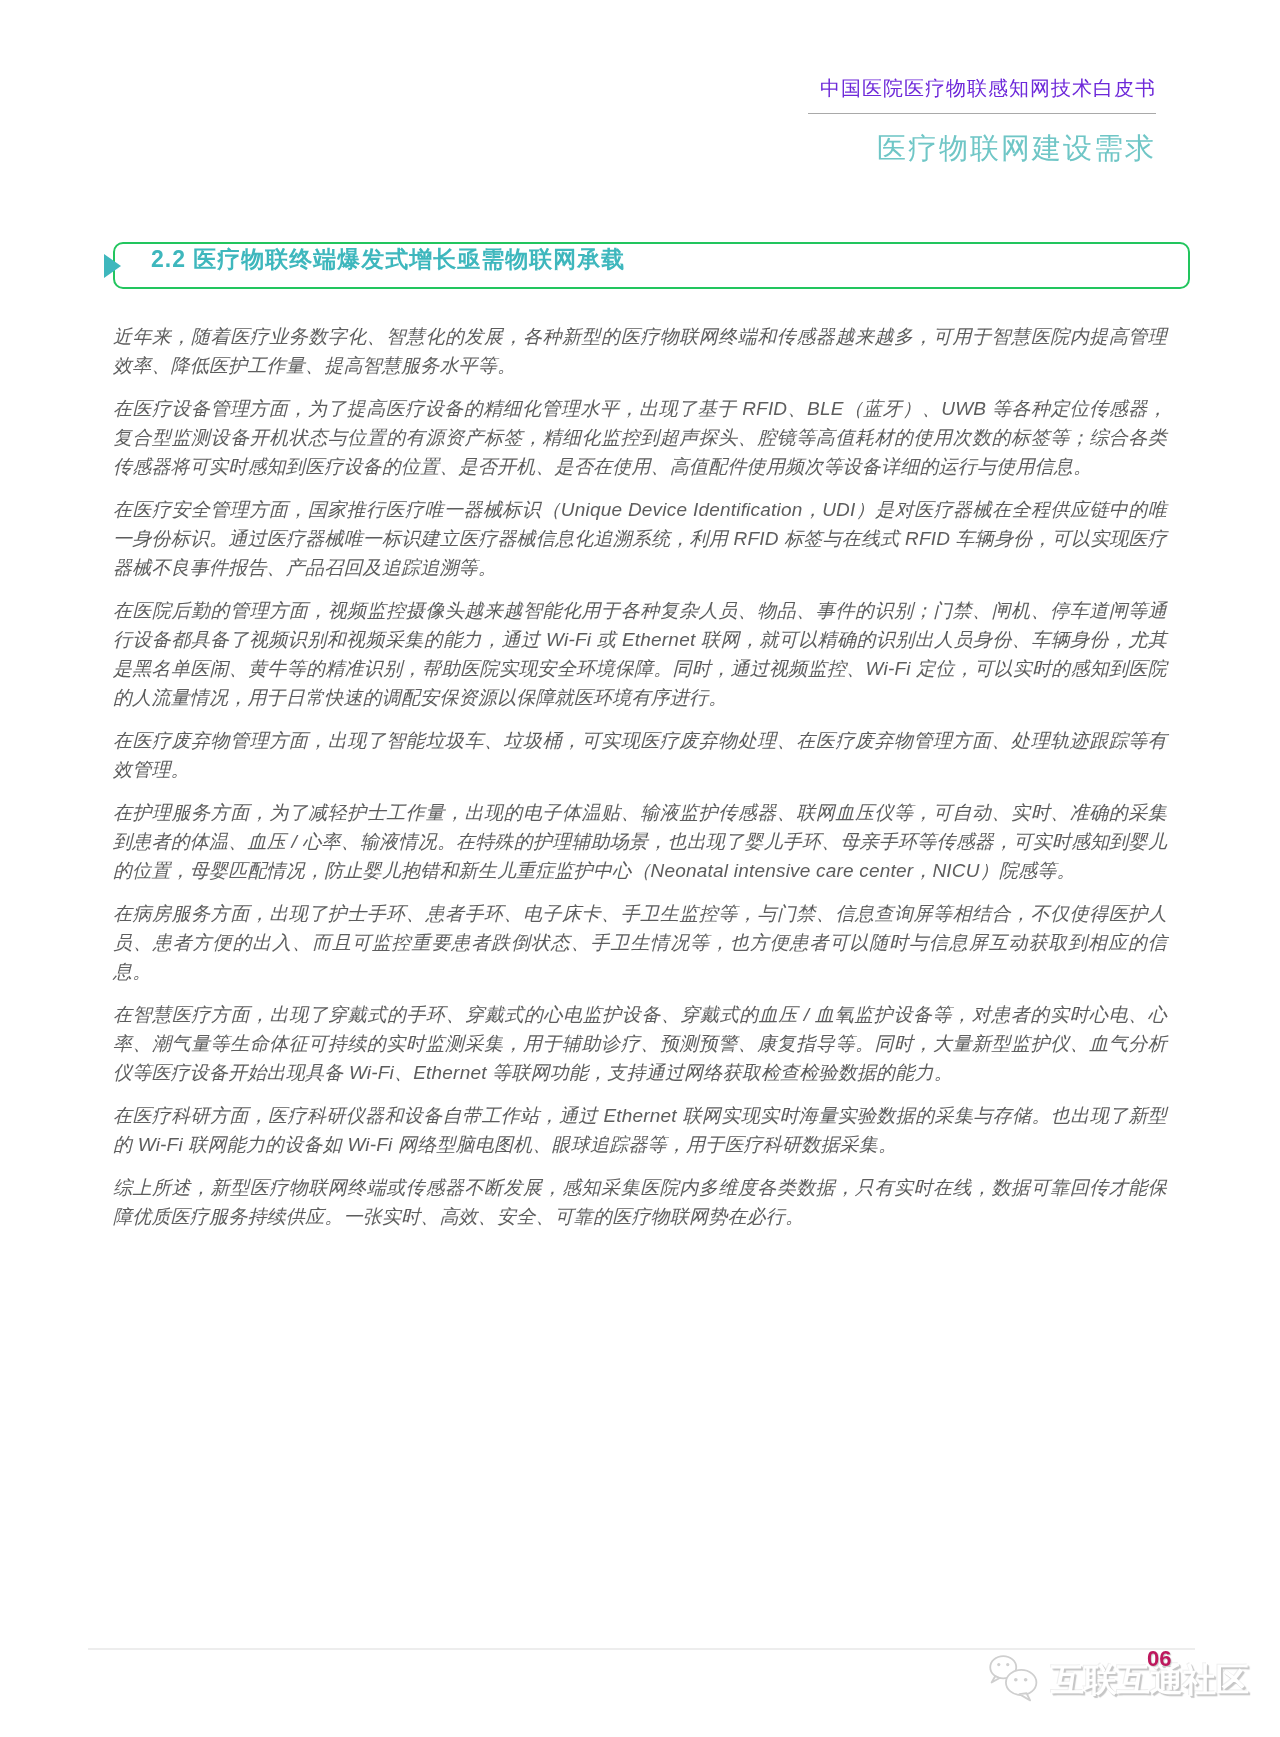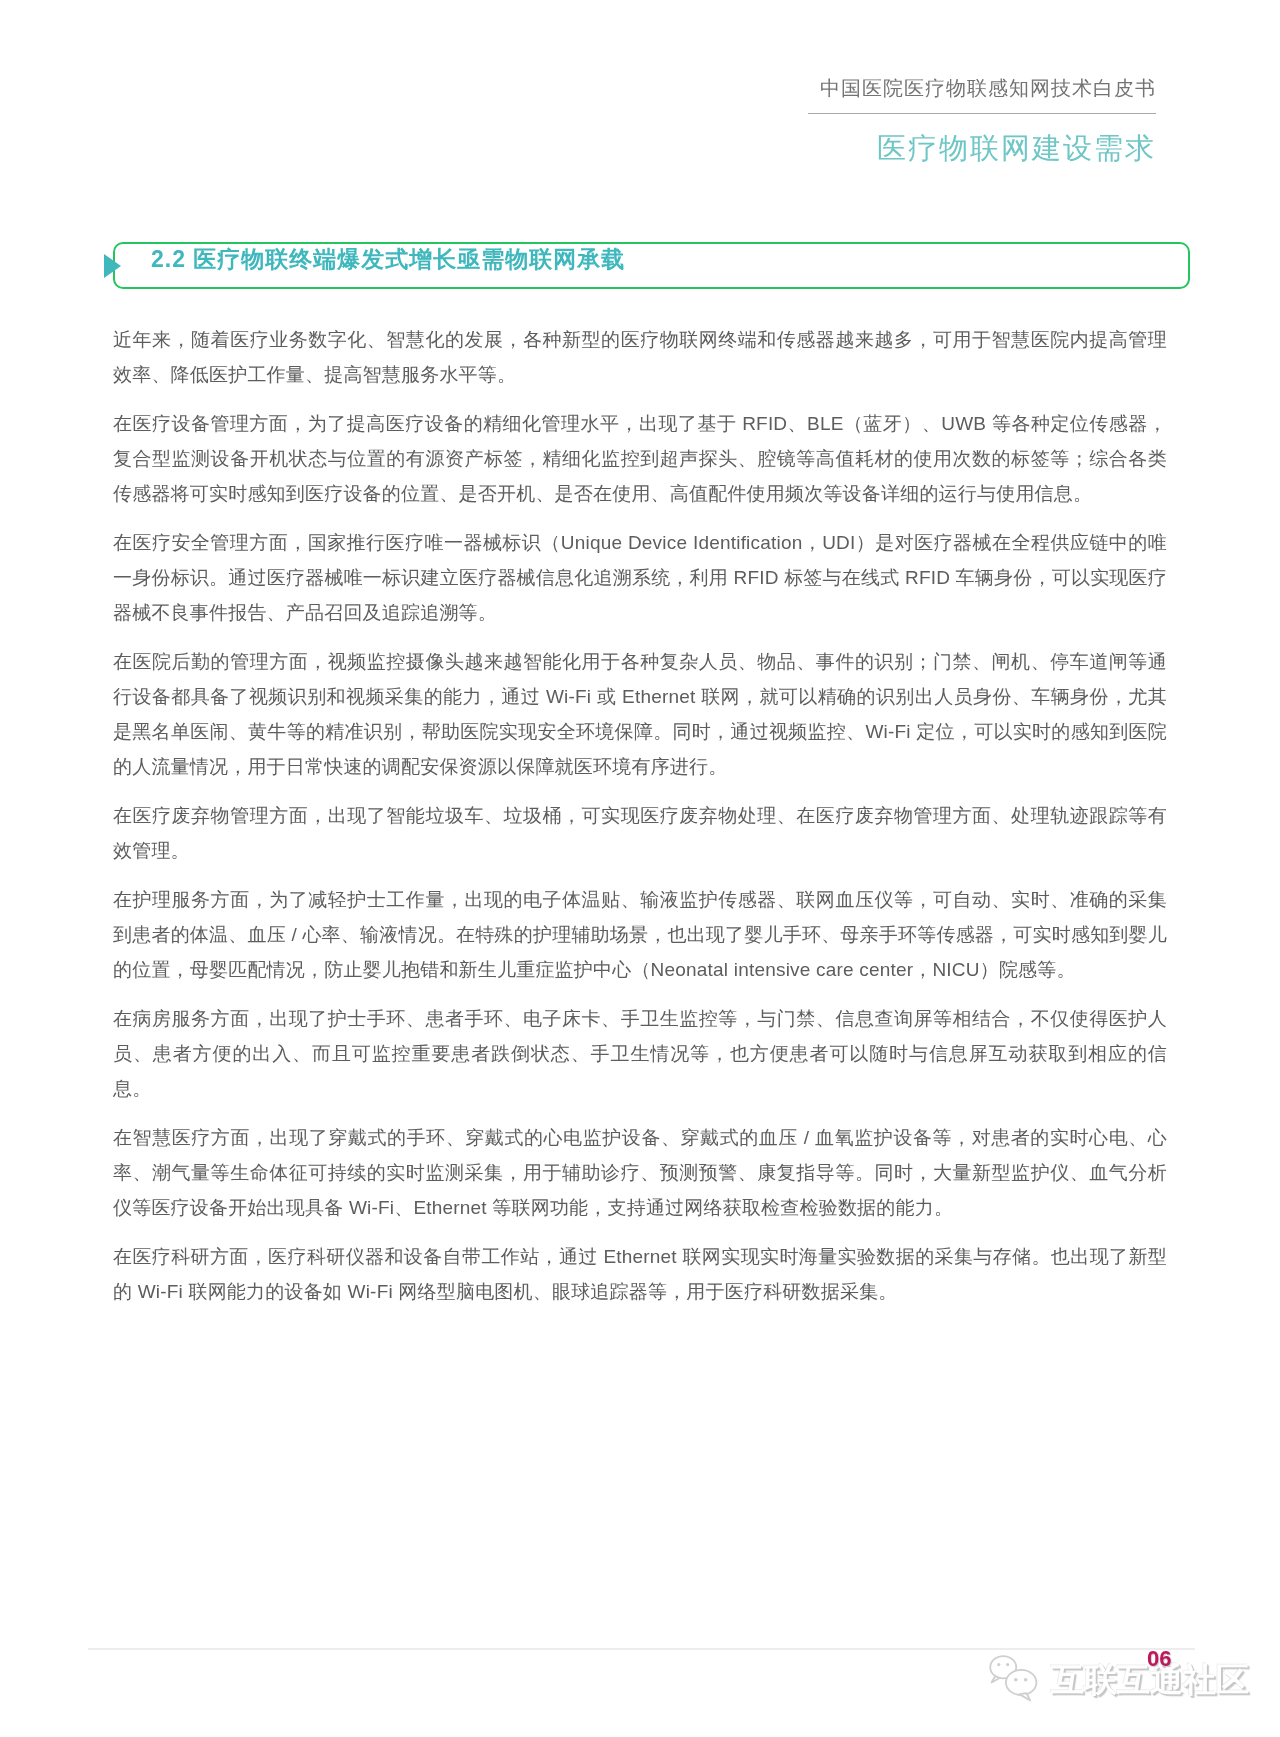--- a/index.html
+++ b/index.html
@@ -10,21 +10,21 @@
     font-family:"Liberation Sans","DejaVu Sans",sans-serif;
     overflow:hidden;
   }
   
   .header{
     position:absolute;top:75px;right:124px;
     text-align:right;
   }
   .header-title{
     font-size:20px;letter-spacing:1px;
-    color:#737373;line-height:26px;
+    color:#6d28d9;line-height:26px;
     white-space:nowrap;
   }
   .header-rule{
     margin:12px 0 10px auto;
     width:348px;height:1px;background:#a9a9a9;
   }
   .header-subtitle{
     font-size:29px;letter-spacing:2px;
     color:#6fc6c6;line-height:30px;
     white-space:nowrap;
@@ -59,23 +59,24 @@
     white-space:nowrap;
   }
   
   .content{
     position:absolute;left:113px;top:322px;
     width:1054px;
     color:#5d5d5d;
   }
   .content p{
     margin:0 0 14px 0;
-    font-size:19px;line-height:35px;
+    font-size:19px;line-height:29px;
     text-align:justify;
     letter-spacing:0.2px;
+    font-style:italic;
   }
   
   .footer-rule{
     position:absolute;left:88px;top:1648px;
     width:1107px;height:2px;background:#ededed;
   }
   .brand{
     position:absolute;left:985px;top:1652px;
     display:flex;align-items:center;
   }
@@ -114,20 +115,21 @@
   <div class="content">
     <p>近年来，随着医疗业务数字化、智慧化的发展，各种新型的医疗物联网终端和传感器越来越多，可用于智慧医院内提高管理效率、降低医护工作量、提高智慧服务水平等。</p>
     <p>在医疗设备管理方面，为了提高医疗设备的精细化管理水平，出现了基于 RFID、BLE（蓝牙）、UWB 等各种定位传感器，复合型监测设备开机状态与位置的有源资产标签，精细化监控到超声探头、腔镜等高值耗材的使用次数的标签等；综合各类传感器将可实时感知到医疗设备的位置、是否开机、是否在使用、高值配件使用频次等设备详细的运行与使用信息。</p>
     <p>在医疗安全管理方面，国家推行医疗唯一器械标识（Unique Device Identification，UDI）是对医疗器械在全程供应链中的唯一身份标识。通过医疗器械唯一标识建立医疗器械信息化追溯系统，利用 RFID 标签与在线式 RFID 车辆身份，可以实现医疗器械不良事件报告、产品召回及追踪追溯等。</p>
     <p>在医院后勤的管理方面，视频监控摄像头越来越智能化用于各种复杂人员、物品、事件的识别；门禁、闸机、停车道闸等通行设备都具备了视频识别和视频采集的能力，通过 Wi-Fi 或 Ethernet 联网，就可以精确的识别出人员身份、车辆身份，尤其是黑名单医闹、黄牛等的精准识别，帮助医院实现安全环境保障。同时，通过视频监控、Wi-Fi 定位，可以实时的感知到医院的人流量情况，用于日常快速的调配安保资源以保障就医环境有序进行。</p>
     <p>在医疗废弃物管理方面，出现了智能垃圾车、垃圾桶，可实现医疗废弃物处理、在医疗废弃物管理方面、处理轨迹跟踪等有效管理。</p>
     <p>在护理服务方面，为了减轻护士工作量，出现的电子体温贴、输液监护传感器、联网血压仪等，可自动、实时、准确的采集到患者的体温、血压 / 心率、输液情况。在特殊的护理辅助场景，也出现了婴儿手环、母亲手环等传感器，可实时感知到婴儿的位置，母婴匹配情况，防止婴儿抱错和新生儿重症监护中心（Neonatal intensive care center，NICU）院感等。</p>
     <p>在病房服务方面，出现了护士手环、患者手环、电子床卡、手卫生监控等，与门禁、信息查询屏等相结合，不仅使得医护人员、患者方便的出入、而且可监控重要患者跌倒状态、手卫生情况等，也方便患者可以随时与信息屏互动获取到相应的信息。</p>
     <p>在智慧医疗方面，出现了穿戴式的手环、穿戴式的心电监护设备、穿戴式的血压 / 血氧监护设备等，对患者的实时心电、心率、潮气量等生命体征可持续的实时监测采集，用于辅助诊疗、预测预警、康复指导等。同时，大量新型监护仪、血气分析仪等医疗设备开始出现具备 Wi-Fi、Ethernet 等联网功能，支持通过网络获取检查检验数据的能力。</p>
     <p>在医疗科研方面，医疗科研仪器和设备自带工作站，通过 Ethernet 联网实现实时海量实验数据的采集与存储。也出现了新型的 Wi-Fi 联网能力的设备如 Wi-Fi 网络型脑电图机、眼球追踪器等，用于医疗科研数据采集。</p>
+    <p>综上所述，新型医疗物联网终端或传感器不断发展，感知采集医院内多维度各类数据，只有实时在线，数据可靠回传才能保障优质医疗服务持续供应。一张实时、高效、安全、可靠的医疗物联网势在必行。</p>
   </div>
 
   <div class="footer-rule"></div>
 
   <div class="brand">
     <span class="brand-icon">
       <svg width="58" height="52" viewBox="0 0 64 58">
         <g fill="#ffffff" stroke="#cfcfcf" stroke-width="2">
           <ellipse cx="20" cy="17" rx="14.5" ry="12.5"></ellipse>
           <path d="M11 27 L7 34 L16 29 Z" stroke-linejoin="round"></path>

